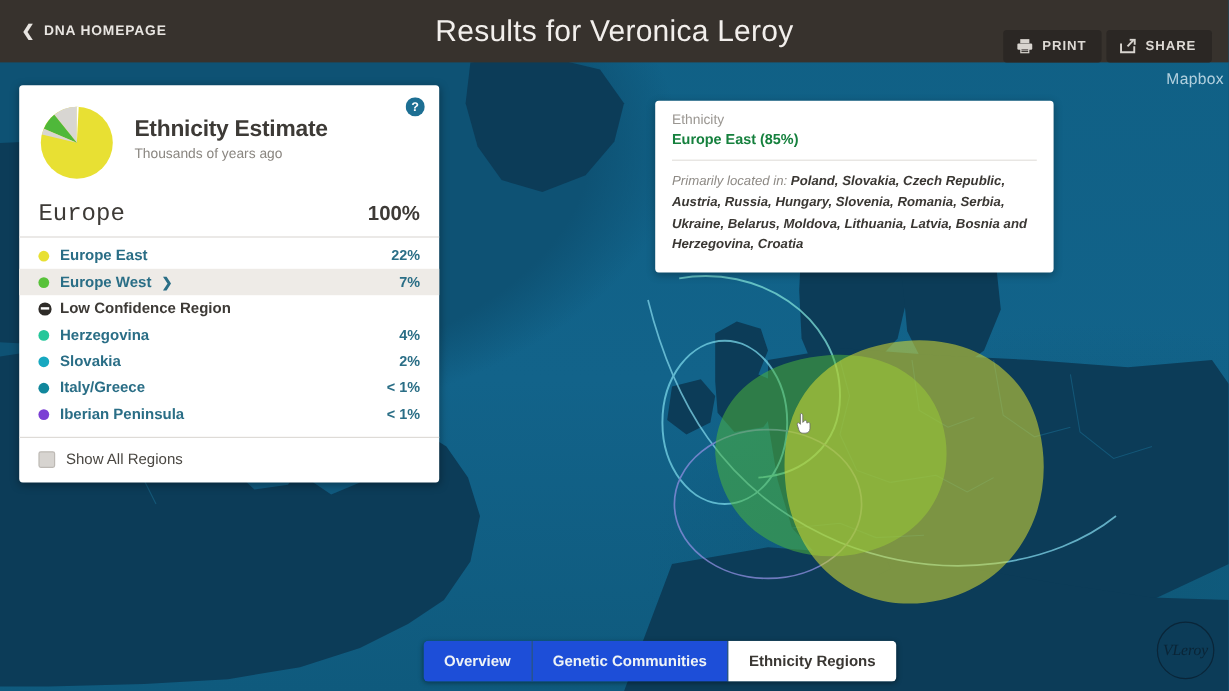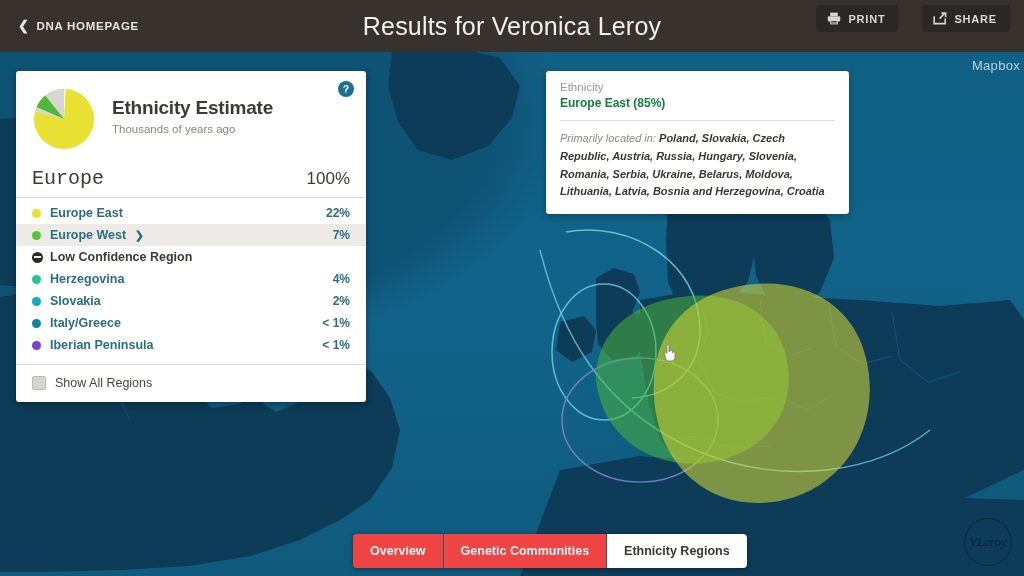--- a/index.html
+++ b/index.html
@@ -34,22 +34,22 @@
     font-size: 11.5px; font-weight: bold; letter-spacing: 0.7px;
     cursor: pointer;
   }
   .home-link .chev { font-size: 13px; line-height: 1; margin-top: -1px; }
   .page-title {
     position: absolute; left: 0; right: 0; text-align: center;
     color: #f2efec; font-size: 25px; font-weight: normal; letter-spacing: 0.2px;
     pointer-events: none;
   }
   .header-actions {
-    position: absolute; right: 14px; top: 5px;
-    display: flex; gap: 24px; align-items: center;
+    position: absolute; right: 14px; top: 25px;
+    display: flex; gap: 4px; align-items: center;
   }
   .hbtn {
     display: flex; align-items: center; gap: 7px;
     background: #2b2724; border: none; border-radius: 3px;
     color: #ddd9d4; font-size: 11px; font-weight: bold; letter-spacing: 0.8px;
     padding: 7px 13px 7px 11px; cursor: pointer;
   }
   .hbtn svg { display: block; }
 
   
@@ -66,21 +66,21 @@
   .panel-sub { font-size: 11.5px; color: #8a8680; margin-top: 4px; }
   .help-icon { position: absolute; right: 12px; top: 10px; cursor: pointer; }
 
   .region-head {
     display: flex; justify-content: space-between; align-items: baseline;
     padding: 6px 16px 7px 16px;
     border-bottom: 1px solid #dedbd7;
     margin: 4px 0 0 0;
   }
   .region-name { font-size: 20px; color: #3d3a36; font-weight: normal; font-family: Liberation Mono, monospace; }
-  .region-pct { font-size: 17px; color: #3d3a36; font-weight: normal; text-align: right; }
+  .region-pct { font-size: 17px; color: #3d3a36; font-weight: bold; text-align: right; }
 
   .eth-list { padding: 4px 0 0 0; }
   .eth-row {
     display: flex; align-items: center;
     padding: 4px 16px; height: 22px; cursor: pointer;
   }
   .eth-row.highlight { background: #eeebe7; }
   .dot { width: 9px; height: 9px; border-radius: 50%; flex: 0 0 9px; margin-right: 9px; }
   .eth-label { flex: 1; font-size: 12.5px; color: #2a6e86; font-weight: bold; }
   .eth-label.neutral { color: #3d3a36; }
@@ -92,41 +92,41 @@
 
   .panel-foot {
     border-top: 1px solid #dedbd7; margin-top: 8px;
     padding: 11px 16px 12px 16px; display: flex; align-items: flex-end; gap: 9px;
   }
   .checkbox { width: 14px; height: 14px; background: #d7d4d0; border: 1px solid #bdb9b4; border-radius: 2px; }
   .foot-label { font-size: 12.5px; color: #4a4horizontal; color:#4a4742; }
 
   
   .tooltip {
-    position: absolute; left: 546px; top: 71px; width: 303px;
+    position: absolute; left: 546px; top: 84px; width: 332px;
     background: #fff; border-radius: 3px; z-index: 25;
     box-shadow: 0 2px 7px rgba(0,0,0,0.3);
     padding: 10px 14px 13px 14px;
   }
   .tt-kicker { font-size: 11.5px; color: #9a9691; }
   .tt-title { font-size: 12px; color: #15803d; font-weight: bold; margin-top: 3px; }
   .tt-rule { height: 1px; background: #e3e0dc; margin: 10px 0 9px 0; }
   .tt-body { font-size: 11px; line-height: 1.62; color: #4a4742; font-style: italic; }
   .tt-body .lead { color: #8d8984; font-weight: normal; }
   .tt-body .places { font-weight: bold; color: #3a3733; }
 
   
   .tabs {
     position: absolute; left: 353px; bottom: 8px; z-index: 35;
     display: flex; border-radius: 4px; overflow: hidden;
     box-shadow: 0 1px 4px rgba(0,0,0,0.4);
   }
   .tab {
     padding: 10px 17px; font-size: 12.5px; font-weight: bold;
-    background: #ef4444; color: #eef3f6; cursor: pointer;
+    background: #1d4ed8; color: #eef3f6; cursor: pointer;
     border-right: 1px solid #2d5770;
   }
   .tab:last-child { border-right: none; }
   .tab.active { background: #ffffff; color: #3a3733; }
 
   
   .mapbox-logo {
     position: absolute; right: 4px; top: 58px; z-index: 20;
     color: #cfe4ee; font-size: 13px; letter-spacing: 0.3px; opacity: 0.85;
   }

